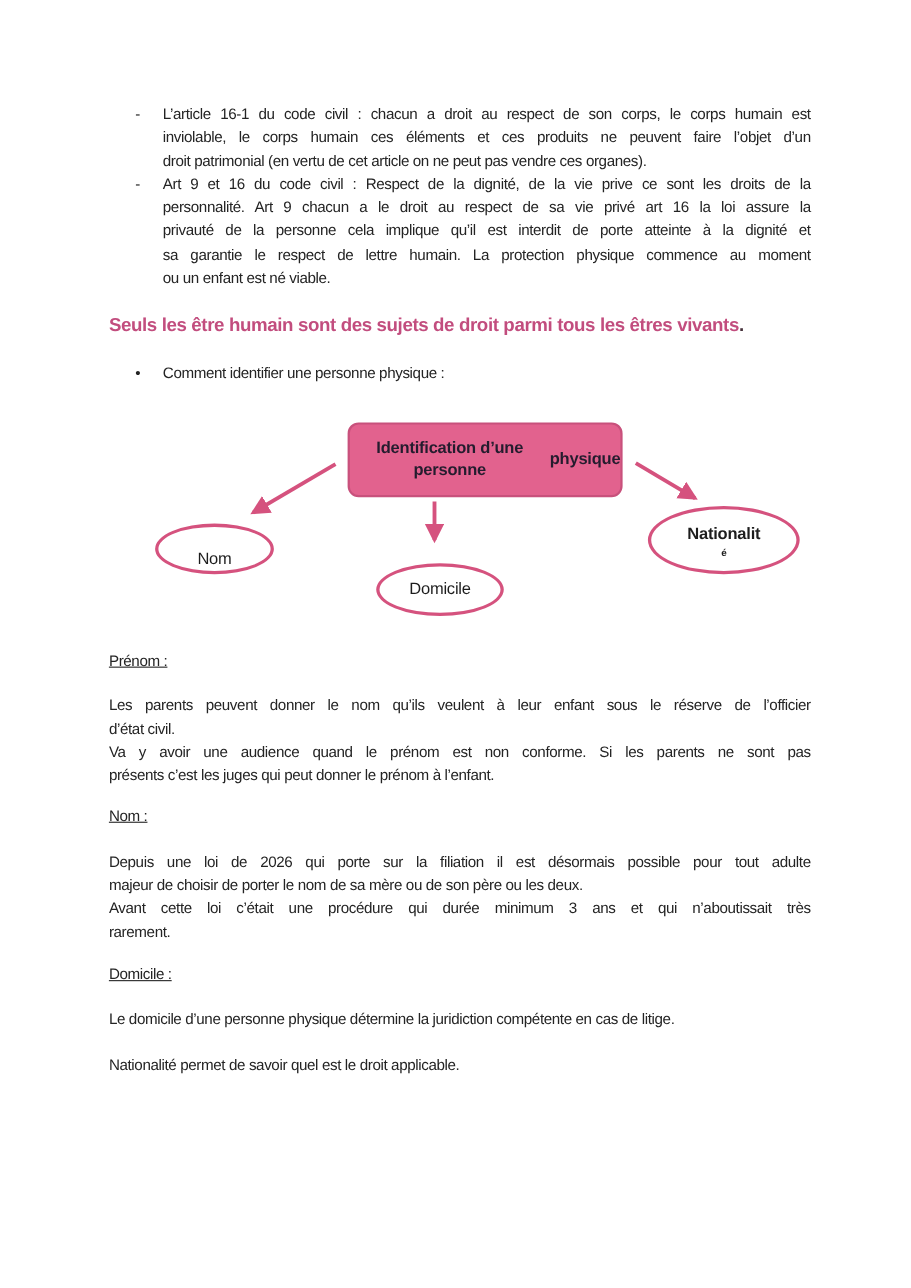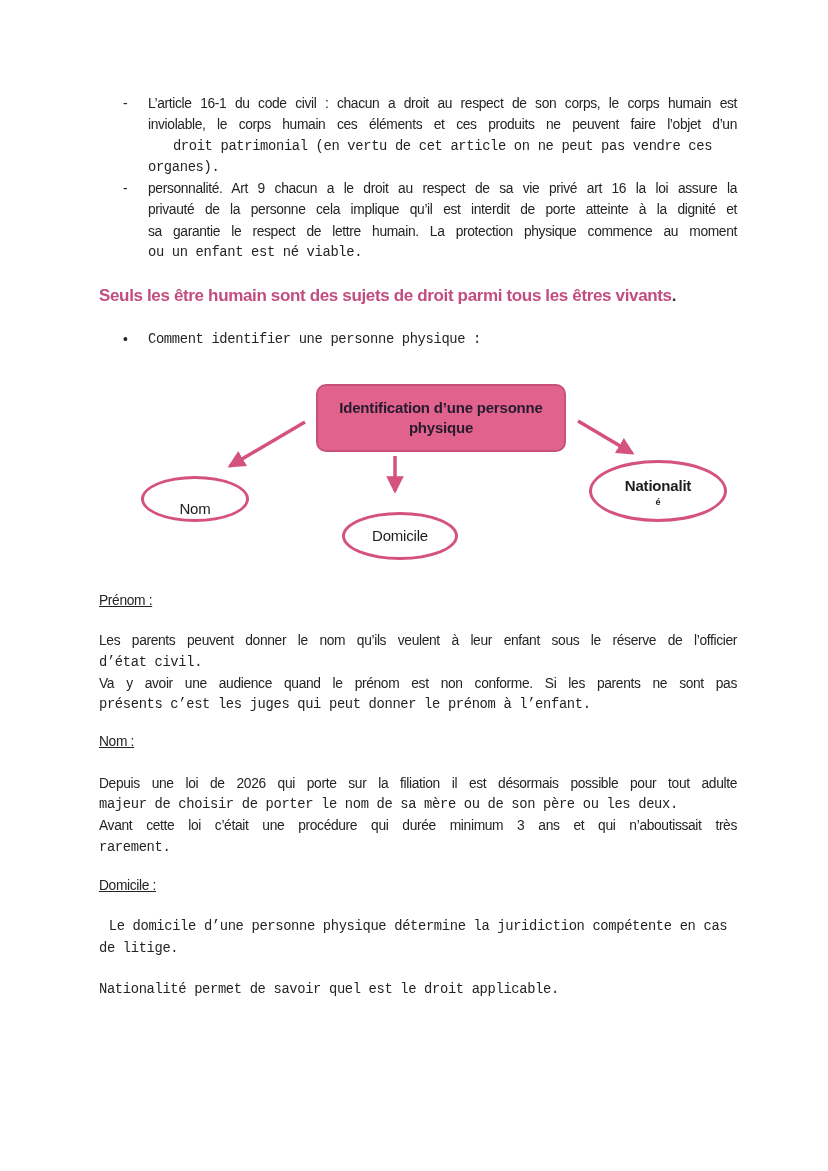--- a/index.html
+++ b/index.html
@@ -4,38 +4,38 @@
 <style>
   html,body { margin:0; padding:0; background:#ffffff; }
   .page {
     position:relative; width:828px; height:1171px; background:#ffffff;
     font-family:"Liberation Sans", sans-serif;
     font-size:13.8px; line-height:21.3px; letter-spacing:-0.35px;
     color:#242424; overflow:hidden;
   }
   .content { padding:93px 91px 0 99px; }
   .line { text-align:justify; text-align-last:justify; }
-  .line.last { text-align:center; text-align-last:left;font-family:Liberation Mono, monospace; }
+  .line.last { text-align:center; text-align-last:left; }
   .li { display:flex; }
   .li .marker { flex:none; margin-left:24px; width:25px; }
   .li .li-body { flex:1; min-width:0; }
   .pink-heading { margin-top:22px; font-weight:bold; font-size:17px; color:#c24d7e; }
   .pink-heading .period { color:#45303a; }
   .para { margin-top:22px; }
   .q-bullet { margin-top:22px; }
   .section-heading { margin-top:0; }
   .section-heading span { text-decoration:underline; }
   .sec-para { margin-top:19px; }
   
   .diagram { position:relative; height:240px; margin:0; }
   .diagram svg { position:absolute; left:0; top:0; }
   .d-box {
     position:absolute; left:217px; top:34px; width:250px; height:68px;
     background:#e2628e; border:2px solid #c8517c; border-radius:10px;
-    box-sizing:border-box; display:flex; flex-direction:column;
+    box-sizing:border-box; display:flex; flex-direction:row;
     align-items:center; justify-content:center;
     font-weight:bold; font-size:15px; line-height:20px; color:#241c2e;
     letter-spacing:-0.2px; text-align:center;
   }
   .oval {
     position:absolute; box-sizing:border-box; background:#ffffff;
     border:3px solid #d5527e; border-radius:50%;
     display:flex; flex-direction:column; align-items:center; justify-content:center;
     font-size:15px; color:#1d1d1d; letter-spacing:-0.2px;
   }
@@ -55,20 +55,21 @@
         <span class="marker">-</span>
         <div class="li-body">
           <div class="line">L’article 16-1 du code civil : chacun a droit au respect de son corps, le corps humain est</div>
           <div class="line">inviolable, le corps humain ces éléments et ces produits ne peuvent faire l’objet d’un</div>
           <div class="line last">droit patrimonial (en vertu de cet article on ne peut pas vendre ces organes).</div>
         </div>
       </div>
       <div class="li">
         <span class="marker">-</span>
         <div class="li-body">
+          <div class="line">Art 9 et 16 du code civil : Respect de la dignité, de la vie prive ce sont les droits de la</div>
           <div class="line">personnalité. Art 9 chacun a le droit au respect de sa vie privé art 16 la loi assure la</div>
           <div class="line">privauté de la personne cela implique qu’il est interdit de porte atteinte à la dignité et</div>
           <div class="line">sa garantie le respect de lettre humain. La protection physique commence au moment</div>
           <div class="line last">ou un enfant est né viable.</div>
         </div>
       </div>
     </div>
 
     <div class="pink-heading"><span>Seuls les être humain sont des sujets de droit parmi tous les êtres vivants</span><span class="period">.</span></div>
 

